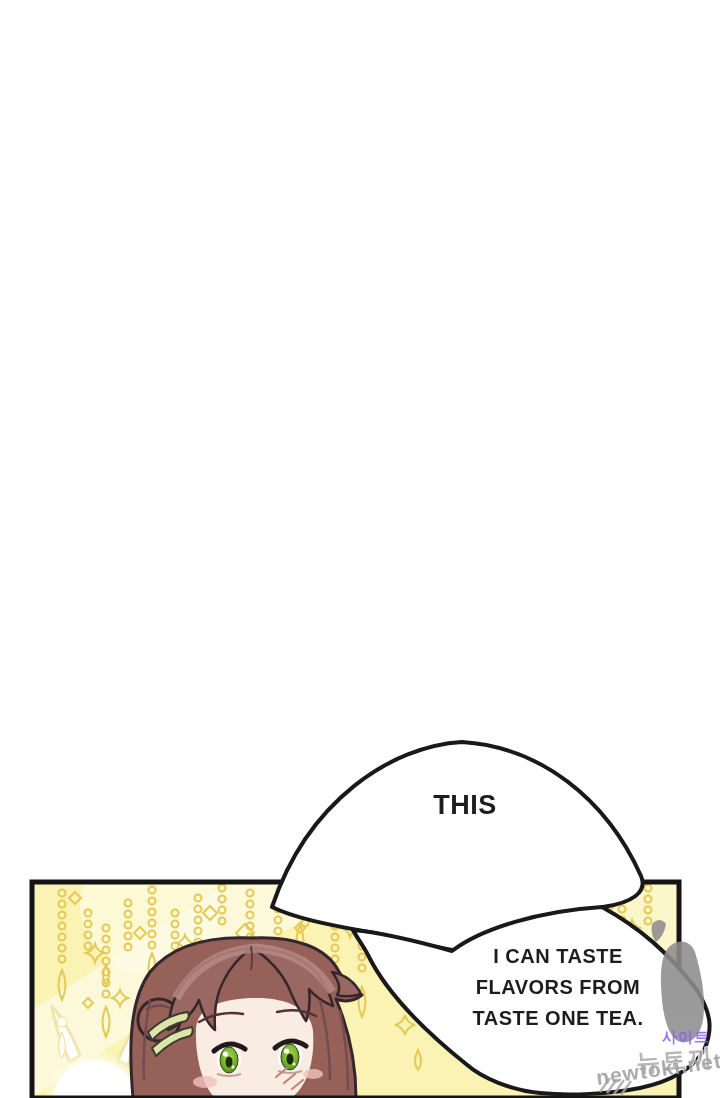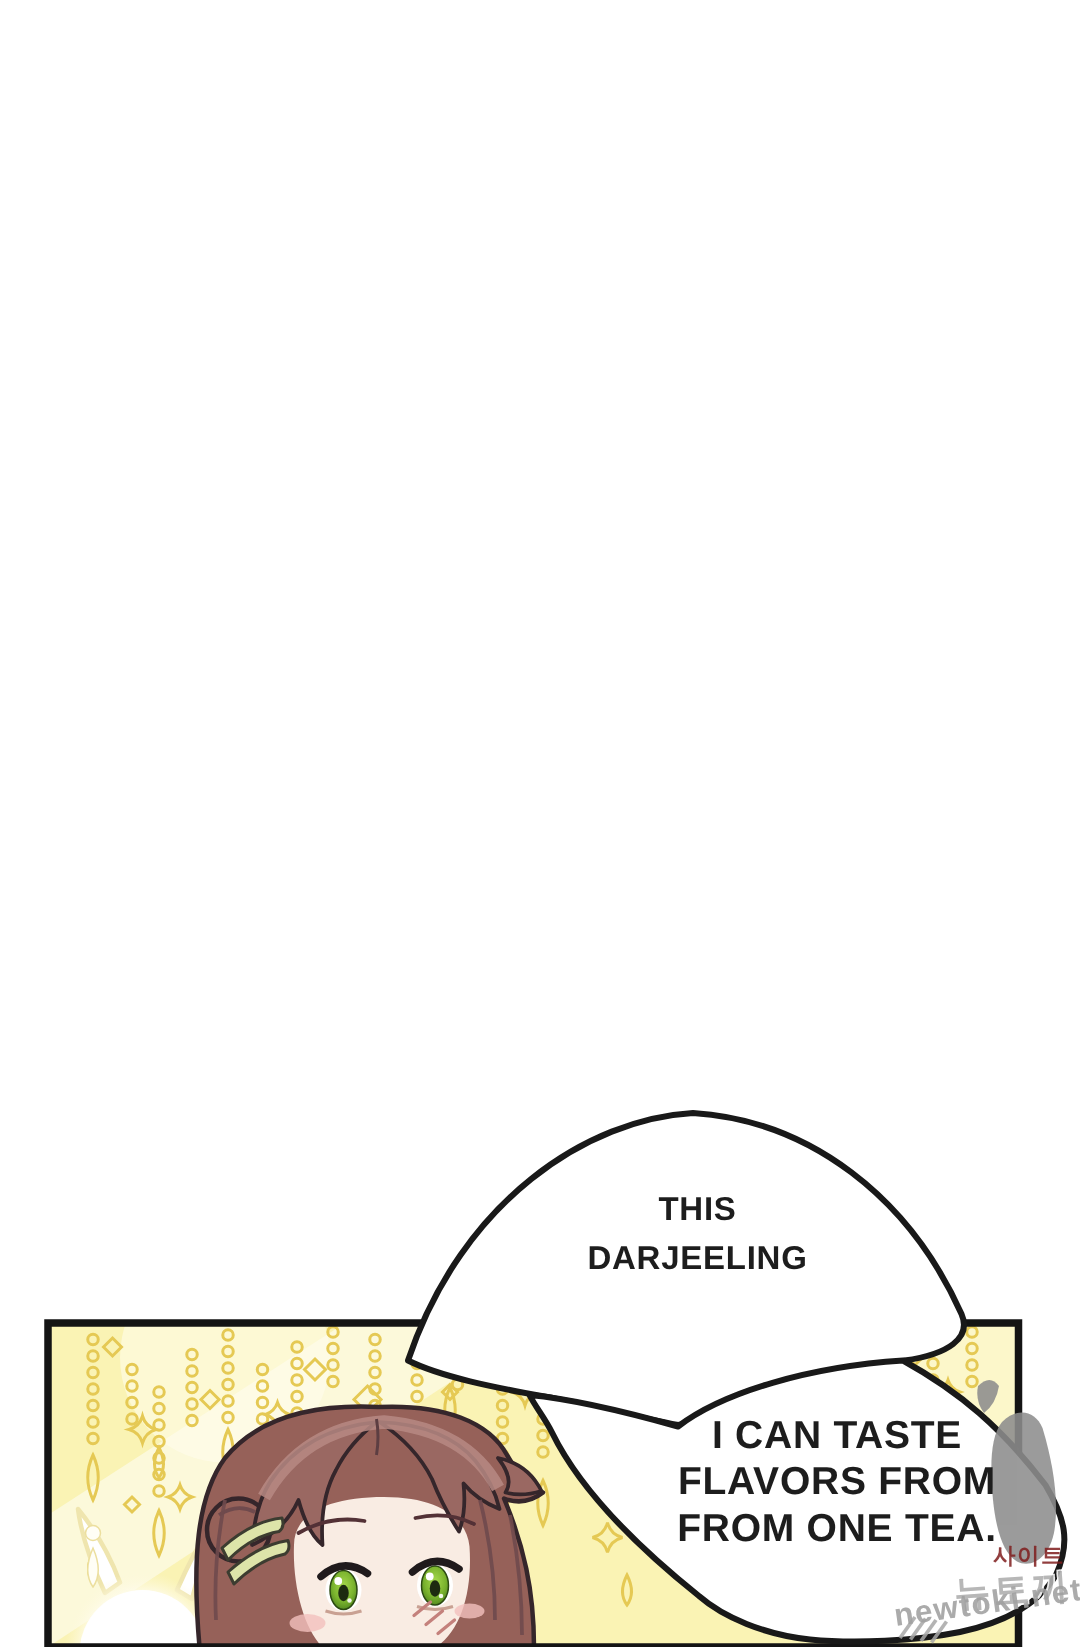--- a/index.html
+++ b/index.html
@@ -6,23 +6,23 @@
   .page{
     position:relative;width:720px;height:1098px;background:#ffffff;
     overflow:hidden;font-family:"Liberation Sans",sans-serif;
   }
   .art{position:absolute;left:0;top:0;width:720px;height:1098px;display:block;}
   .bubble-text{
     position:absolute;text-align:center;color:#1d1d1d;font-weight:bold;
     font-family:"Liberation Sans",sans-serif;letter-spacing:0.5px;
   }
   .bubble-text span{display:block;}
-  #bubble1-text{left:285px;top:789px;width:360px;font-size:22px;line-height:33px;}
-  #bubble2-text{left:430px;top:941px;width:256px;font-size:26px;line-height:31px;}
-  .watermark{position:absolute;color:#7f1d1d;pointer-events:none;}
+  #bubble1-text{left:285px;top:789px;width:360px;font-size:27px;line-height:33px;}
+  #bubble2-text{left:430px;top:941px;width:256px;font-size:20px;line-height:31px;}
+  .watermark{position:absolute;color:#8b5cf6;pointer-events:none;}
   #wm-site{left:662px;top:1028px;font-size:15px;letter-spacing:1px;font-weight:bold;opacity:.85;}
   #wm-name{
     left:636px;top:1044px;font-size:24px;font-weight:bold;color:#b0b0b0;
     transform:rotate(-4deg);opacity:.9;
     text-shadow:-1px -1px 0 #fff,1px -1px 0 #fff,-1px 1px 0 #fff,1px 1px 0 #fff;
     letter-spacing:2px;
   }
   #wm-url{
     left:598px;top:1066px;font-size:21px;font-weight:bold;color:#a0a0a0;
     transform:rotate(-8deg);transform-origin:left bottom;opacity:.88;letter-spacing:1px;
@@ -331,26 +331,25 @@
     <g stroke="#a8a8a8" stroke-width="2.5" opacity="0.85">
       <line x1="600" y1="1092" x2="610" y2="1078"></line>
       <line x1="607" y1="1093" x2="617" y2="1079"></line>
       <line x1="614" y1="1094" x2="624" y2="1080"></line>
       <line x1="621" y1="1095" x2="631" y2="1081"></line>
     </g>
   </svg>
 
   <div class="bubble-text" id="bubble1-text">
     <span>THIS</span>
-    <span>DARJEELING</span>
   </div>
 
   <div class="bubble-text" id="bubble2-text">
     <span>I CAN TASTE</span>
     <span>FLAVORS FROM</span>
-    <span>FROM ONE TEA.</span>
+    <span>TASTE ONE TEA.</span>
   </div>
 
   <div class="watermark" id="wm-site">사이트</div>
   <div class="watermark" id="wm-name">뉴토끼</div>
   <div class="watermark" id="wm-url">newtoki.net</div>
 
 </div>
 
 </body></html>

